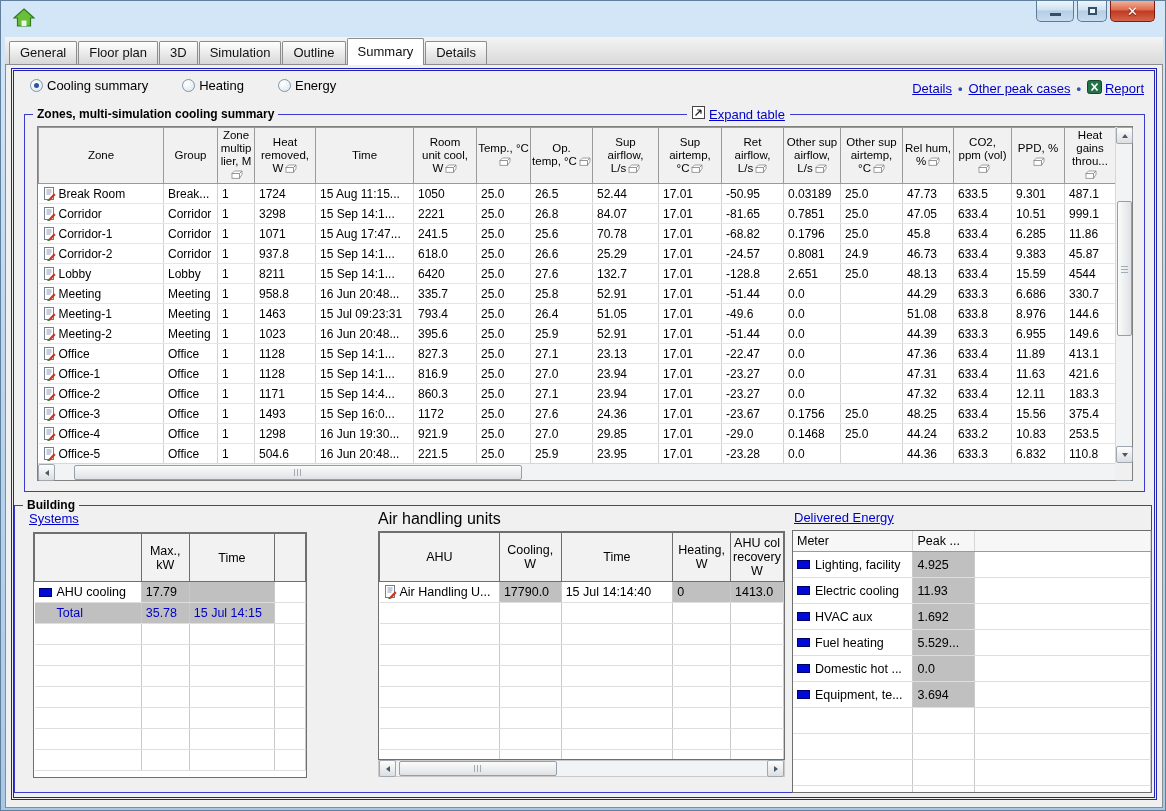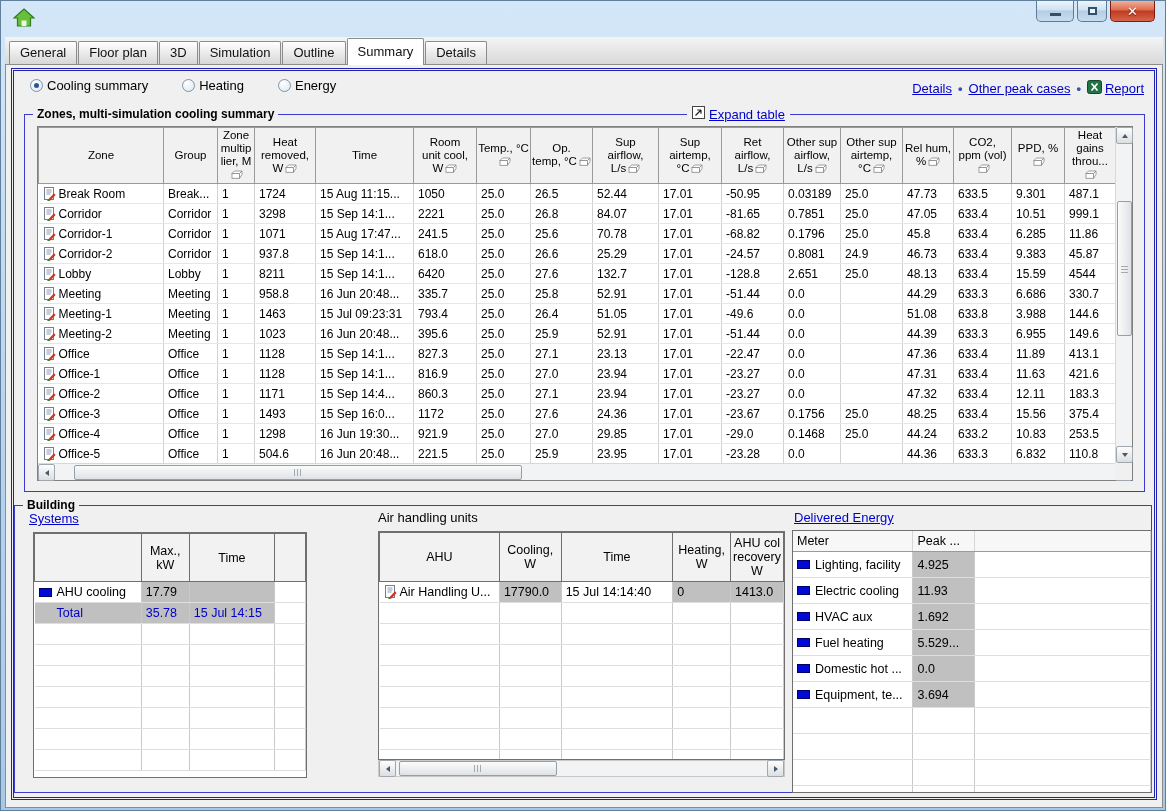--- a/index.html
+++ b/index.html
@@ -81,21 +81,21 @@
   
   .btable{border-collapse:collapse;table-layout:fixed;background:#fff;font-size:12.5px;}
   .btable-wrap{position:absolute;border:1px solid #6f6f6f;background:#fff;overflow:hidden;}
   .btable th{background:#f2f2f2;border:1px solid #6f6f6f;font-weight:normal;font-size:12.5px;text-align:center;vertical-align:middle;padding:2px;}
   .btable th .hlabel{white-space:pre-line;}
   .btable td{height:21px;padding:0 4px;border-right:1px solid #c9c9c9;border-bottom:1px solid #dedede;white-space:nowrap;overflow:hidden;vertical-align:middle;}
   .gcell{background:var(--gray);}
   .total-row td{color:var(--totaltext);}
   .chip{display:inline-block;width:13px;height:9px;background:var(--chip);border:1px solid #00006a;margin-right:5px;vertical-align:-1px;}
   .lblcell{display:flex;align-items:center;}
-  .ahu-title{position:absolute;font-size:13px;color:#000;white-space:nowrap;}
+  .ahu-title{position:absolute;font-size:16px;color:#000;white-space:nowrap;}
   .sec-link{position:absolute;font-size:13px;}
 
   .dtable th{background:#f7f7f7;border:none;border-bottom:1px solid #9a9a9a;border-right:1px solid #d6d6d6;text-align:left;font-size:12.5px;padding:3px 4px;}
   .dtable td{height:26px;}
 </style>
 </head>
 <body>
 
 <div class="window">
 
@@ -498,21 +498,21 @@
                 <td>793.4</td>
                 <td>25.0</td>
                 <td>26.4</td>
                 <td>51.05</td>
                 <td>17.01</td>
                 <td>-49.6</td>
                 <td>0.0</td>
                 <td></td>
                 <td>51.08</td>
                 <td>633.8</td>
-                <td>3.988</td>
+                <td>8.976</td>
                 <td>144.6</td>
               </tr>
               <tr>
                 <td>
                   <span class="zname">
                     <span class="doc-icon"><svg width="13" height="14" viewBox="0 0 13 14">
                         <rect x="1.5" y="0.5" width="9" height="12" fill="#fff" stroke="#708090"></rect>
                         <line x1="3.5" y1="3" x2="8.5" y2="3" stroke="#8a9ab0"></line>
                         <line x1="3.5" y1="5" x2="8.5" y2="5" stroke="#8a9ab0"></line>
                         <line x1="3.5" y1="7" x2="7.5" y2="7" stroke="#8a9ab0"></line>

